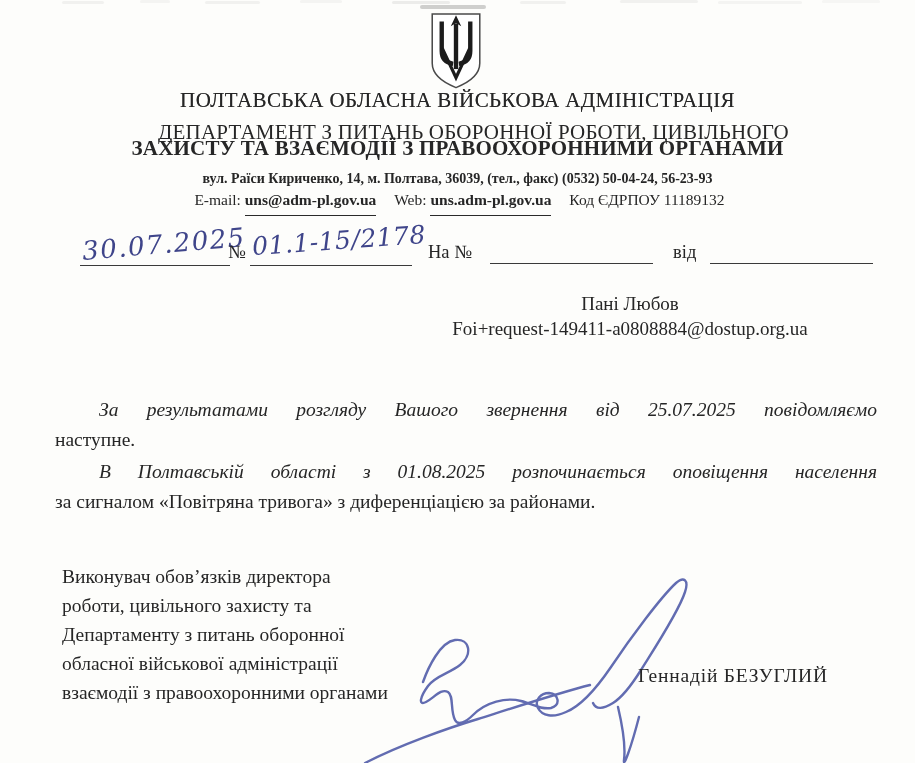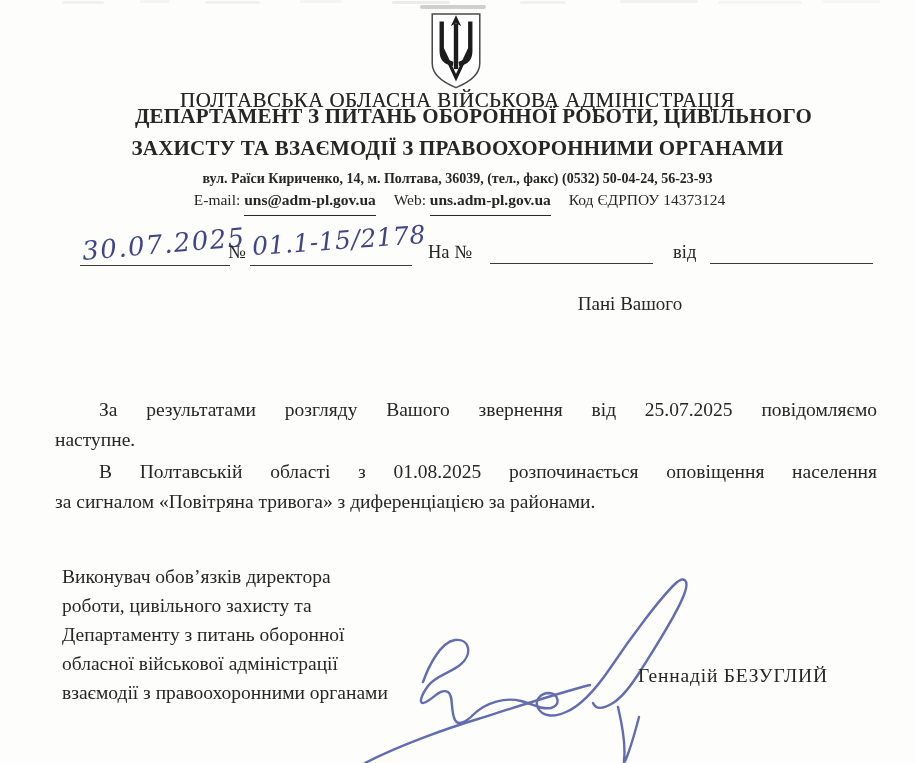--- a/index.html
+++ b/index.html
@@ -9,42 +9,42 @@
     margin:0 auto;
     background:#fdfdfb;
     font-family:"Liberation Serif", serif;
     color:#262626;
     overflow:hidden;
   }
   .artifact{position:absolute;background:#8a8a8a;border-radius:2px;}
   .emblem{position:absolute;left:427px;top:12px;width:58px;height:78px;}
   .center-line{position:absolute;left:0;right:0;text-align:center;white-space:nowrap;}
   .org-name{top:88px;font-size:21px;letter-spacing:0.4px;text-shadow:0 0 0.6px rgba(20,20,20,.6);}
-  .dept1{top:104px;font-size:21px;font-weight:bold;letter-spacing:0.2px;padding-left:32px;}
+  .dept1{top:120px;font-size:21px;font-weight:normal;letter-spacing:0.2px;padding-left:32px;}
   .dept2{top:136px;font-size:21px;font-weight:bold;letter-spacing:0.2px;}
   .address{top:171px;font-size:14px;font-weight:bold;}
   .contact{top:191px;font-size:15.5px;}
   .contact .lnk{font-weight:bold;border-bottom:1.5px solid #2a2a2a;padding-bottom:7px;}
   .contact .lbl{margin-left:14px;}
   .contact .lbl:first-child{margin-left:4px;}
   .hw{
     position:absolute;
     font-style:italic;
     color:#3f458a;
     white-space:nowrap;
     font-family:"DejaVu Serif", serif;
   }
   .hw-date{left:82px;top:229px;font-size:26px;letter-spacing:1.5px;transform:rotate(-5deg);}
   .hw-num{left:252px;top:226px;font-size:25px;letter-spacing:0.5px;transform:rotate(-4deg);}
   .blank{position:absolute;height:0;border-top:1.6px solid #3a3a3a;}
   .ref-label{position:absolute;font-size:18.5px;white-space:nowrap;}
   .recipient{position:absolute;left:400px;top:291px;width:460px;text-align:center;font-size:19px;line-height:25px;}
   .body-text{position:absolute;left:55px;top:395px;width:822px;font-size:19.5px;line-height:30px;}
   .jline{text-align:justify;text-align-last:justify;}
-  .indent{padding-left:44px;}
+  .indent{padding-left:44px;font-style:italic;}
   .p2{margin-top:2px;}
   .sig-block{position:absolute;left:62px;top:562px;width:410px;font-size:19.5px;line-height:29px;}
   .signer-name{position:absolute;left:638px;top:665px;font-size:19.5px;letter-spacing:0.8px;white-space:nowrap;}
   .signature-svg{position:absolute;left:250px;top:570px;width:520px;height:193px;pointer-events:none;}
 </style>
 </head>
 <body>
 
 <div class="page">
 
@@ -73,38 +73,39 @@
   <div class="center-line org-name">ПОЛТАВСЬКА ОБЛАСНА ВІЙСЬКОВА АДМІНІСТРАЦІЯ</div>
   <div class="center-line dept1">ДЕПАРТАМЕНТ З ПИТАНЬ ОБОРОННОЇ РОБОТИ, ЦИВІЛЬНОГО</div>
   <div class="center-line dept2">ЗАХИСТУ ТА ВЗАЄМОДІЇ З ПРАВООХОРОННИМИ ОРГАНАМИ</div>
   <div class="center-line address">вул. Раїси Кириченко, 14, м. Полтава, 36039, (тел., факс) (0532) 50-04-24, 56-23-93</div>
   <div class="center-line contact">
     <span class="lbl">E-mail:</span>
     <span class="lnk">uns@adm-pl.gov.ua</span>
     <span class="lbl">Web:</span>
     <span class="lnk">uns.adm-pl.gov.ua</span>
     <span class="lbl">Код ЄДРПОУ</span>
-    <span>14373124</span>
+    <span>11189132</span>
   </div>
 
   <div class="hw hw-date">30.07.2025</div>
   <div class="blank" style="left:80px;top:265px;width:150px;"></div>
 
   <div class="ref-label" style="left:228px;top:242px;">№</div>
   <div class="hw hw-num">01.1-15/2178</div>
   <div class="blank" style="left:250px;top:265px;width:162px;"></div>
 
   <div class="ref-label" style="left:428px;top:242px;">На №</div>
   <div class="blank" style="left:490px;top:263px;width:163px;"></div>
 
   <div class="ref-label" style="left:673px;top:242px;">від</div>
   <div class="blank" style="left:710px;top:263px;width:163px;"></div>
 
   <div class="recipient">
-    <div>Пані Вашого</div>
+    <div>Пані Любов</div>
+    <div>Foi+request-149411-a0808884@dostup.org.ua</div>
   </div>
 
   <div class="body-text">
     <div>
       <div class="jline indent">За результатами розгляду Вашого звернення від 25.07.2025 повідомляємо</div>
       <div>наступне.</div>
     </div>
     <div class="p2">
       <div class="jline indent">В Полтавській області з 01.08.2025 розпочинається оповіщення населення</div>
       <div>за сигналом «Повітряна тривога» з диференціацією за районами.</div>

